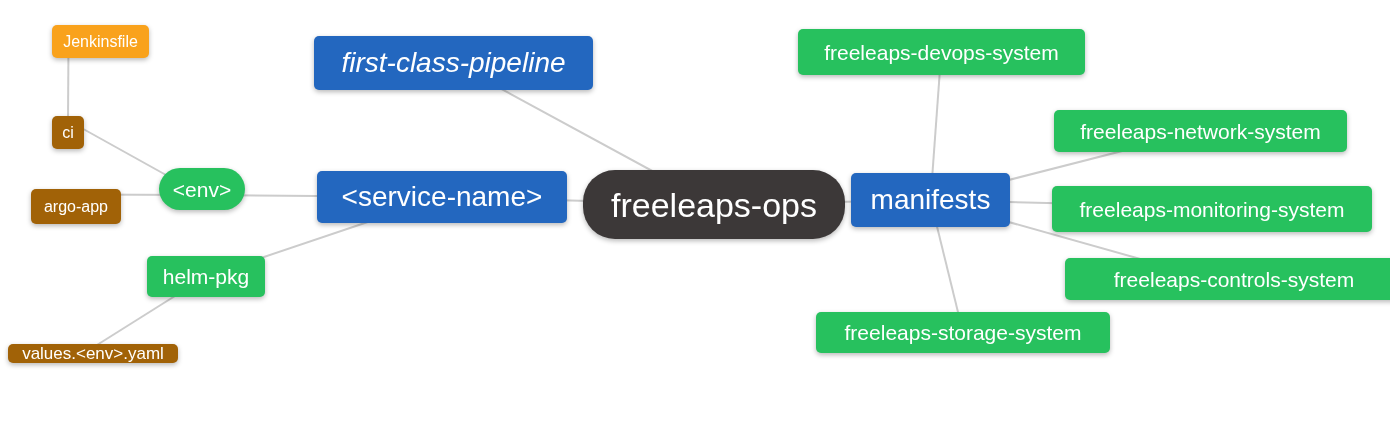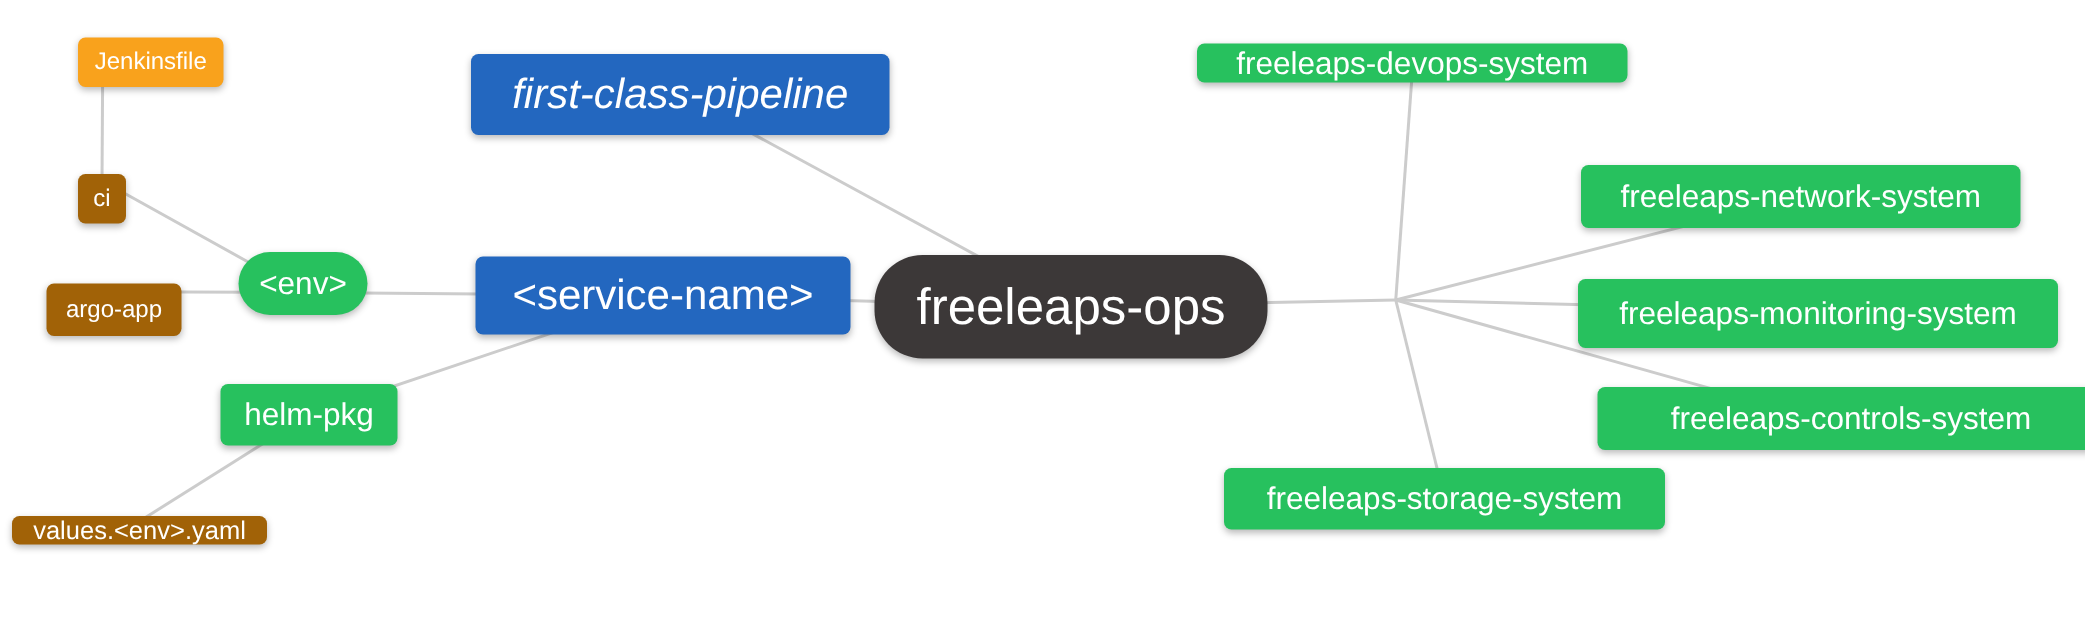--- a/index.html
+++ b/index.html
@@ -72,34 +72,35 @@
     <line x1="1211.5" y1="279" x2="930.5" y2="200"></line>
     <line x1="963" y1="332.5" x2="930.5" y2="200"></line>
   </svg>
 
   <div class="node c-root size-root" style="left:583px; top:170px; width:262px; height:69px;border-radius:32px;">freeleaps-ops</div>
 
   <div class="node c-blue size-l" style="left:314px; top:36px; width:279px; height:54px;font-style:italic;">first-class-pipeline</div>
 
   <div class="node c-blue size-l" style="left:317px; top:171px; width:250px; height:52px;">&lt;service-name&gt;</div>
 
+  <div class="node c-blue size-l" style="left:851px; top:173px; width:159px; height:54px;">manifests</div>
 
   <div class="node c-green size-m" style="left:159px; top:168px; width:86px; height:42px;border-radius:21px;">&lt;env&gt;</div>
 
   <div class="node c-green size-m" style="left:147px; top:256px; width:118px; height:41px;">helm-pkg</div>
 
   <div class="node c-red size-s" style="left:52px; top:104px; width:32px; height:33px;">ci</div>
 
   <div class="node c-red size-s" style="left:31px; top:177px; width:90px; height:35px;">argo-app</div>
 
   <div class="node c-orange size-s" style="left:20px; top:25px; width:97px; height:33px;margin-left:32px;">Jenkinsfile</div>
 
   <div class="node c-red size-xs" style="left:8px; top:332px; width:170px; height:19px;">values.&lt;env&gt;.yaml</div>
 
-  <div class="node c-green size-m" style="left:798px; top:29px; width:287px; height:26px;">freeleaps-devops-system</div>
+  <div class="node c-green size-m" style="left:798px; top:29px; width:287px; height:46px;">freeleaps-devops-system</div>
 
   <div class="node c-green size-m" style="left:1054px; top:110px; width:293px; height:42px;">freeleaps-network-system</div>
 
   <div class="node c-green size-m" style="left:1052px; top:186px; width:320px; height:46px;">freeleaps-monitoring-system</div>
 
   <div class="node c-green size-m" style="left:1065px; top:258px; width:338px; height:42px;">freeleaps-controls-system</div>
 
   <div class="node c-green size-m" style="left:816px; top:312px; width:294px; height:41px;">freeleaps-storage-system</div>
 
 </div>

